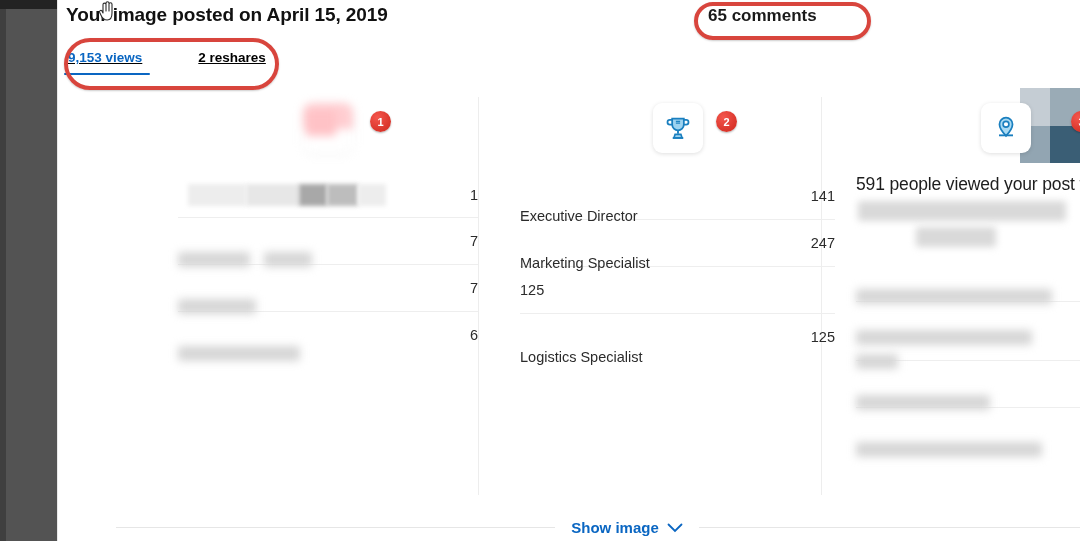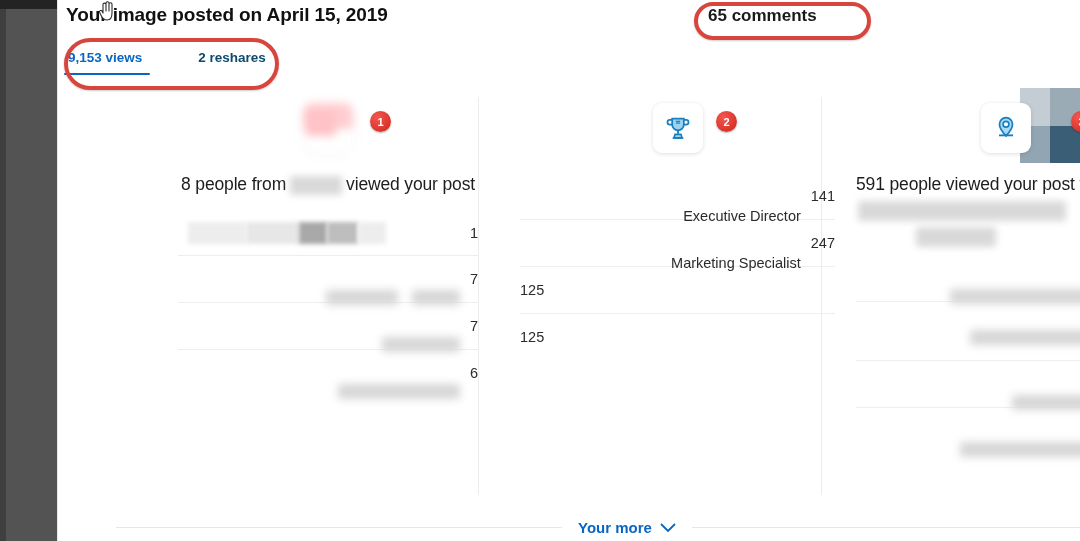--- a/index.html
+++ b/index.html
@@ -24,30 +24,30 @@
     font-size:19px;font-weight:bold;color:#111111;letter-spacing:-0.1px;
     white-space:nowrap;
   }
 
   .comments{
     position:absolute;left:650px;top:6px;
     font-size:17px;font-weight:bold;color:#1a1a1a;white-space:nowrap;
   }
 
   
-  .tabs{position:absolute;left:8px;top:44px;height:38px;display:flex;align-items:flex-start;}
+  .tabs{position:absolute;left:8px;top:44px;height:38px;display:flex;align-items:flex-start;text-decoration:underline;}
   .tab{
     position:relative;font-size:13.5px;font-weight:bold;
     padding:6px 2px 10px 2px;white-space:nowrap;
   }
   .tab.active{color:#0a66c2;}
   .tab .bar{
     position:absolute;left:-2px;right:-6px;bottom:0;height:2.5px;background:#0a66c2;border-radius:2px;
   }
-  .tab.inactive{color:#0c4a6e;font-weight:bold;margin-left:52px;}
+  .tab.inactive{color:#000000;font-weight:bold;margin-left:52px;}
 
   
   .annot{position:absolute;border:4px solid #d8453d;border-radius:34px;box-sizing:border-box;
          pointer-events:none;box-shadow:0 1px 2px rgba(0,0,0,.20);}
   .annot-tabs{left:64px;top:38px;width:215px;height:52px;border-radius:28px;}
   .annot-comments{left:694px;top:2px;width:177px;height:38px;border-radius:20px;}
 
   
   .cols{position:absolute;left:58px;top:97px;width:1022px;height:400px;}
   .col{position:absolute;top:0;height:400px;}
@@ -101,21 +101,21 @@
   .r-c1{width:208px;height:20px;margin:0 2px;}
   .r-c2{width:80px;height:20px;margin:0 2px;}
 
   
   .list{margin-top:14px;}
   .row{
     display:flex;align-items:center;justify-content:space-between;
     height:46px;border-bottom:1px solid #eeeeee;font-size:14.5px;color:#2b2b2b;
   }
   .row:last-child{border-bottom:none;}
-  .row .label{text-align:right;flex:1;padding-right:10px;margin-top:40px;}
+  .row .label{text-align:left;flex:1;padding-right:10px;margin-top:40px;}
   .row .value{color:#2b2b2b;white-space:nowrap;}
   .blur-label{
     display:inline-block;background:#d6d6d6;border-radius:2px;filter:blur(4px);height:15px;
   }
   .bar-row{height:44px;}
   .barcell{position:relative;flex:1;height:22px;}
   .barcell .seg{position:absolute;top:0;height:22px;filter:blur(2px);}
   .s1{left:10px;width:58px;background:#ededed;}
   .s2{left:68px;width:53px;background:#e7e7e7;}
   .s3{left:121px;width:28px;background:#a8a8a8;}
@@ -192,23 +192,20 @@
       <div class="vdiv vdiv2"></div>
 
       <div class="col col1">
         <div class="icon-row">
           <div class="icon-tile redacted">
             <div class="pinkblock"></div>
           </div>
           <div class="badge badge1">1</div>
         </div>
 
-        <div class="headline">
-          <span>8 people from</span><span class="redact r-a"></span><span>viewed your post</span>
-        </div>
 
         <div class="list">
           <div class="row bar-row">
             <span class="barcell">
               <span class="seg s1"></span>
                 <span class="seg s2"></span>
                 <span class="seg s3"></span>
                 <span class="seg s4"></span>
                 <span class="seg s5"></span>
             </span>
@@ -258,20 +255,21 @@
             <span class="value">141</span>
           </div>
           <div class="row">
             <span class="label">Marketing Specialist</span>
             <span class="value">247</span>
           </div>
           <div class="row">
             <span class="value">125</span>
           </div>
           <div class="row">
+            <span class="label">Logistics Specialist</span>
             <span class="value">125</span>
           </div>
         </div>
       </div>
 
       <div class="col col3">
         <div class="icon-row">
           <div class="icon-tile">
             <svg width="28" height="28" viewBox="0 0 24 24" fill="none">
               <path d="M12 3.2c-3.1 0-5.6 2.5-5.6 5.6 0 4 5.6 10 5.6 10s5.6-6 5.6-10c0-3.1-2.5-5.6-5.6-5.6z" fill="#a9daf3" stroke="#1a7fbf" stroke-width="1.5"></path>
@@ -312,21 +310,21 @@
 
           </div>
         </div>
       </div>
 
     </div>
 
     <div class="showmore-wrap">
       <div class="sm-rule"></div>
       <div class="showmore">
-        <span>Your more</span>
+        <span>Show image</span>
         <span class="chev">
           <svg width="16" height="10" viewBox="0 0 16 10">
               <path d="M1.5 1.5L8 8l6.5-6.5" stroke="#0a66c2" stroke-width="1.8" fill="none" stroke-linecap="round"></path>
             </svg>
         </span>
       </div>
       <div class="sm-rule"></div>
     </div>
 
   </div>

